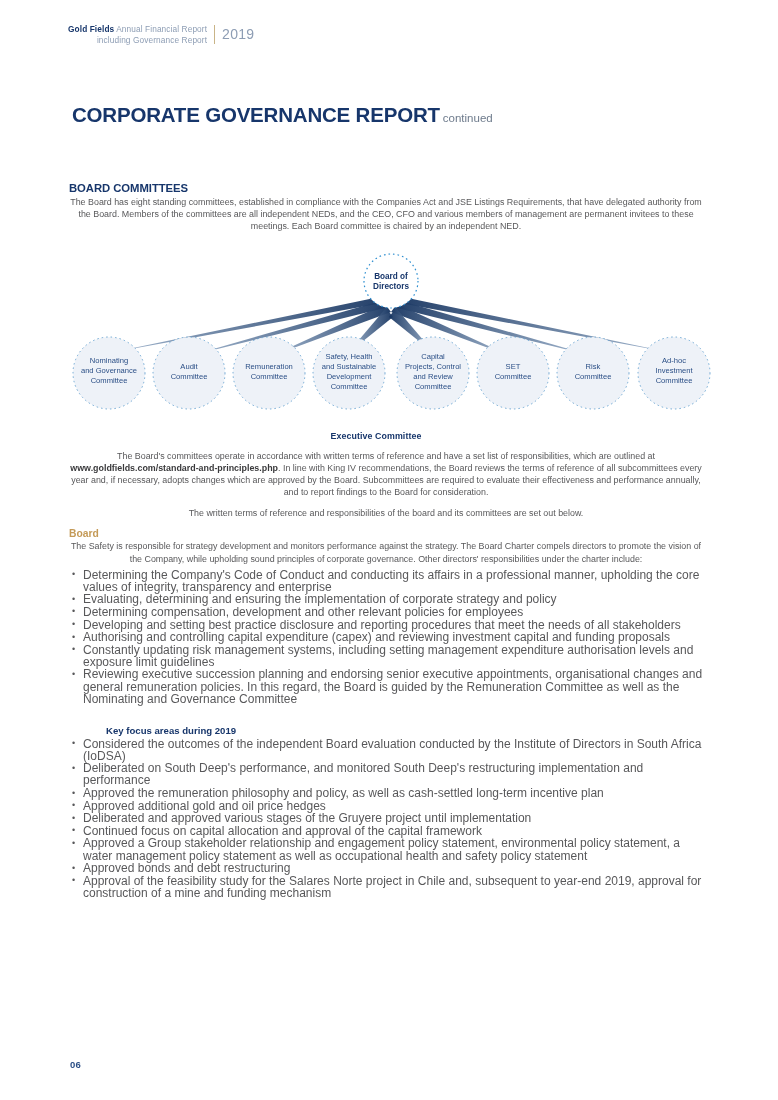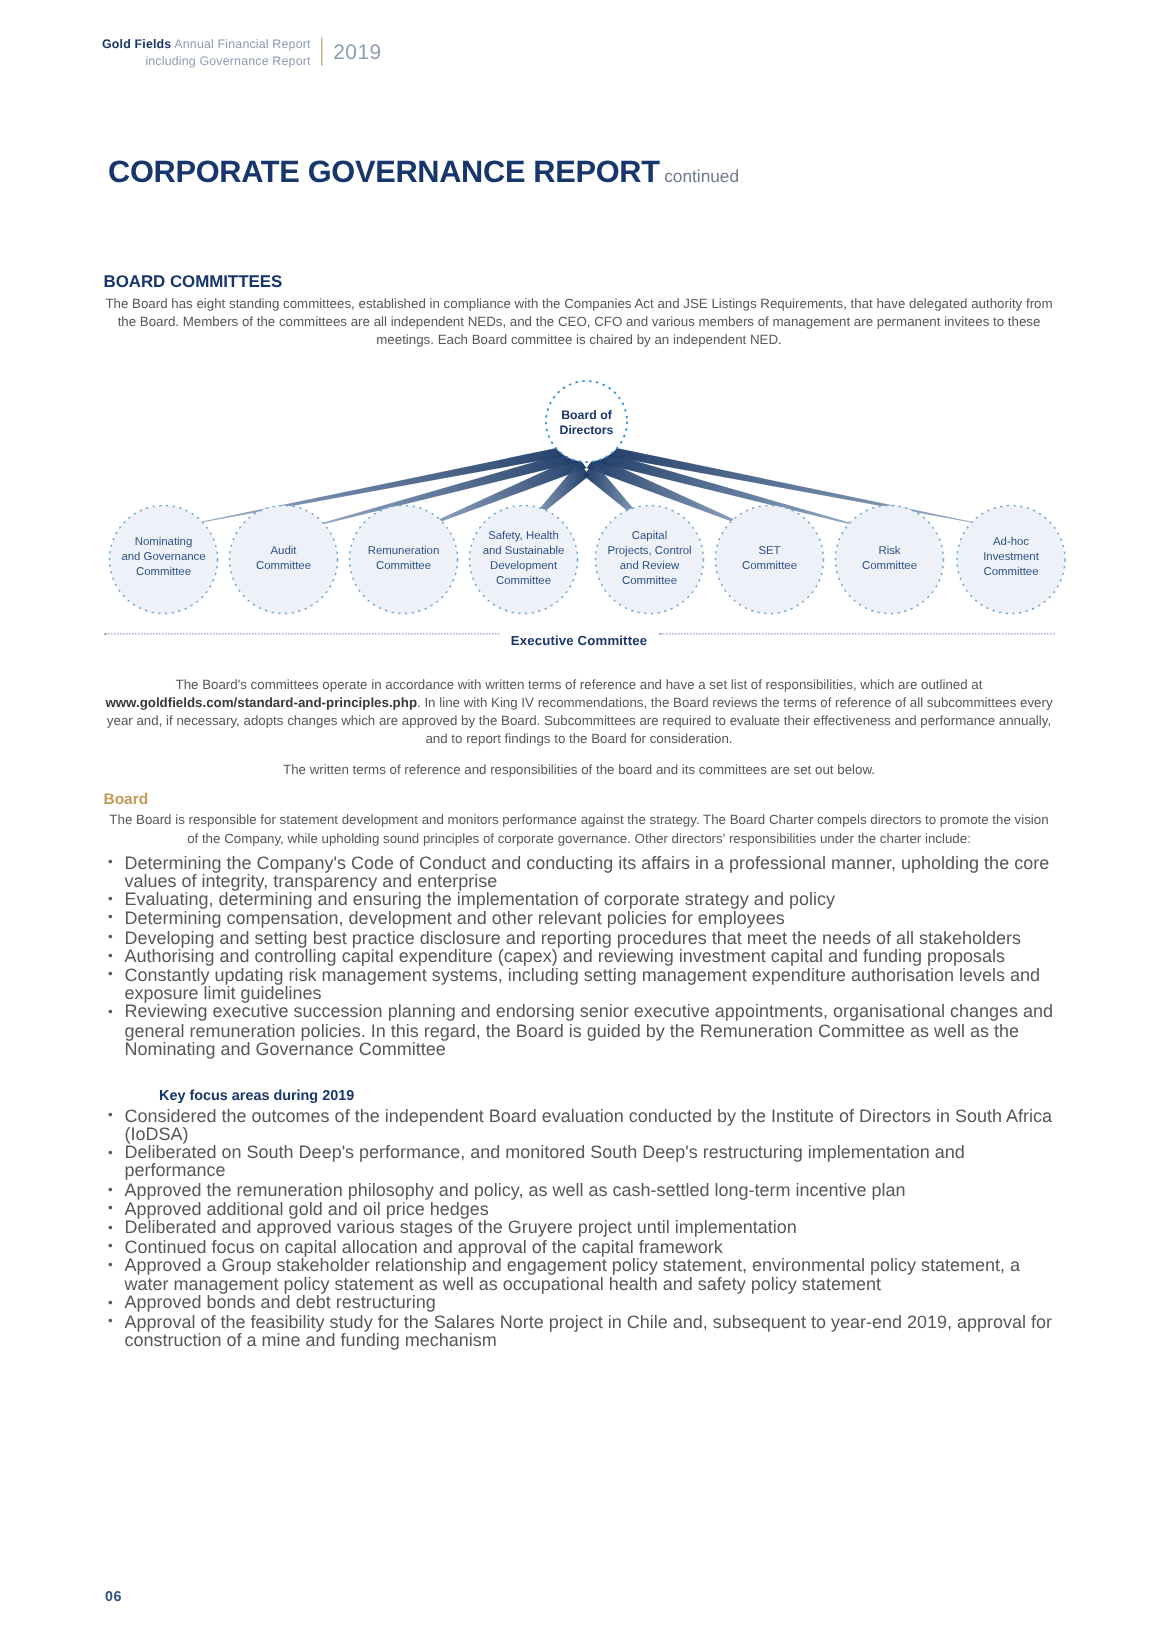--- a/index.html
+++ b/index.html
@@ -148,26 +148,27 @@
   }
   .dtext-board {
     font-family: "Liberation Sans", sans-serif;
     fill: #17366b;
     font-weight: bold;
   }
 
   
   .exec-strip {
     position: absolute;
-    left: 69px;
+    left: 59px;
     top: 422px;
     width: 634px;
     display: flex;
-    align-items: flex-start;
+    align-items: center;
     gap: 8px;
+    flex-direction: column;
   }
   .exec-dots {
     flex: 1;
     height: 1px;
     border-top: 1px dotted #9fb3cd;
   }
   .exec-label {
     font-size: 8.8px;
     font-weight: bold;
     color: #17366b;
@@ -296,21 +297,21 @@
     <div class="exec-label">Executive Committee</div>
     <div class="exec-dots"></div>
   </div>
 
   <div class="content" style="top:450px;">
     <p class="body"><span>The Board's committees operate in accordance with written terms of reference and have a set list of responsibilities, which are outlined at </span><span class="bold-link">www.goldfields.com/standard-and-principles.php</span><span>. In line with King IV recommendations, the Board reviews the terms of reference of all subcommittees every year and, if necessary, adopts changes which are approved by the Board. Subcommittees are required to evaluate their effectiveness and performance annually, and to report findings to the Board for consideration.</span></p>
 
     <p class="body">The written terms of reference and responsibilities of the board and its committees are set out below.</p>
 
     <h3 class="gold-head">Board</h3>
-    <p class="body" style="margin-bottom:4px;">The Board is responsible for statement development and monitors performance against the strategy. The Board Charter compels directors to promote the vision of the Company, while upholding sound principles of corporate governance. Other directors' responsibilities under the charter include:</p>
+    <p class="body" style="margin-bottom:4px;">The Safety is responsible for strategy development and monitors performance against the strategy. The Board Charter compels directors to promote the vision of the Company, while upholding sound principles of corporate governance. Other directors' responsibilities under the charter include:</p>
     <ul class="bullets">
       <li>Determining the Company's Code of Conduct and conducting its affairs in a professional manner, upholding the core values of integrity, transparency and enterprise</li>
       <li>Evaluating, determining and ensuring the implementation of corporate strategy and policy</li>
       <li>Determining compensation, development and other relevant policies for employees</li>
       <li>Developing and setting best practice disclosure and reporting procedures that meet the needs of all stakeholders</li>
       <li>Authorising and controlling capital expenditure (capex) and reviewing investment capital and funding proposals</li>
       <li>Constantly updating risk management systems, including setting management expenditure authorisation levels and exposure limit guidelines</li>
       <li>Reviewing executive succession planning and endorsing senior executive appointments, organisational changes and general remuneration policies. In this regard, the Board is guided by the Remuneration Committee as well as the Nominating and Governance Committee</li>
     </ul>
 

